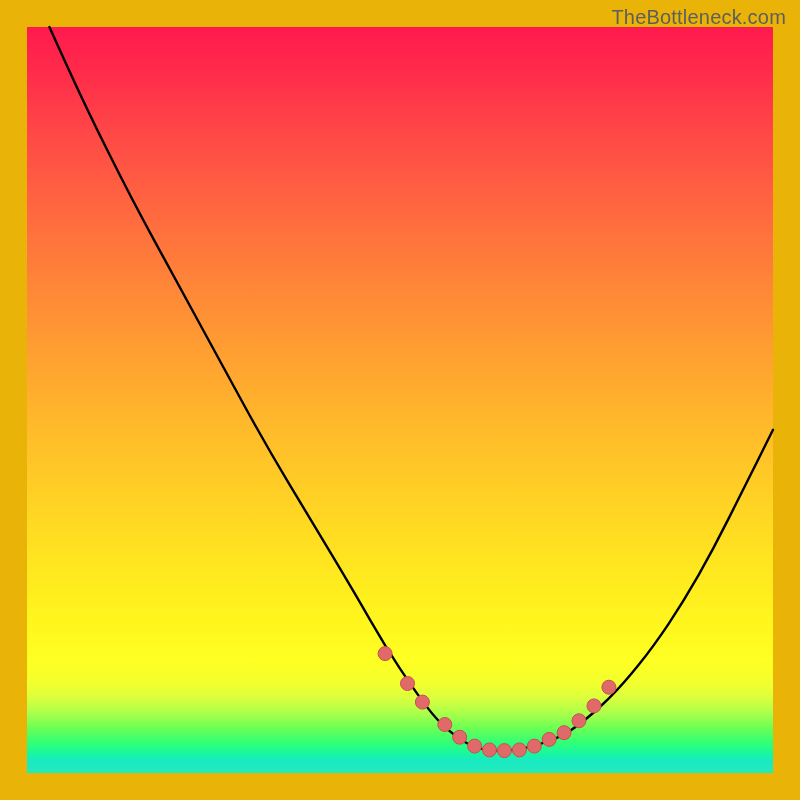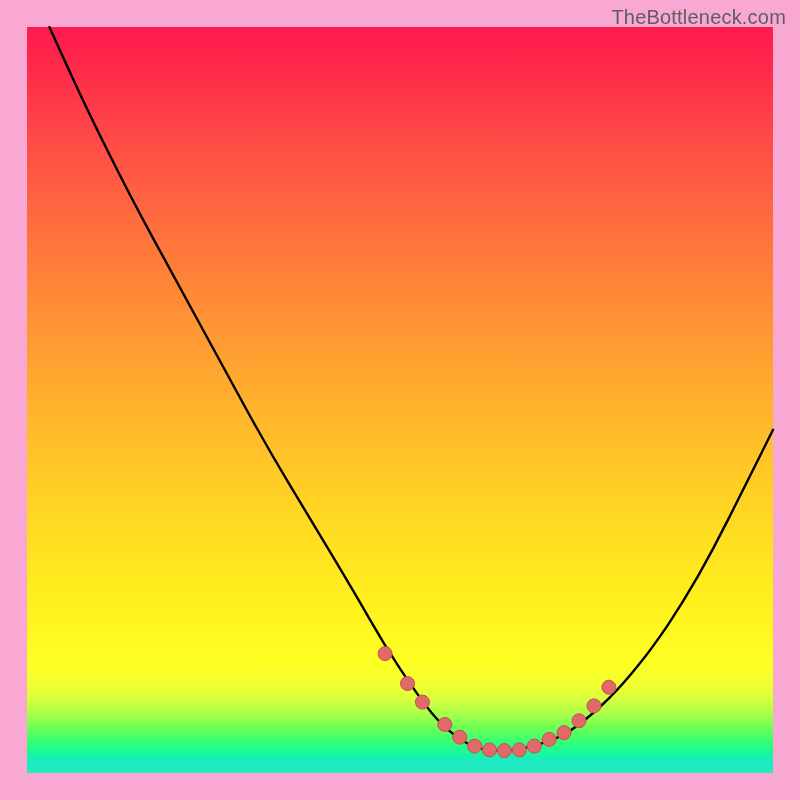--- a/index.html
+++ b/index.html
@@ -10,21 +10,21 @@
     background: #000000;
     overflow: hidden;
     font-family: Arial, Helvetica, sans-serif;
   }
   .frame {
     position: absolute;
     top: 0;
     left: 0;
     width: 800px;
     height: 800px;
-    background: #f9a8d4;
+    background: #eab308;
   }
   .plot-area {
     position: absolute;
     top: 27px;
     left: 27px;
     width: 746px;
     height: 746px;
     
     background: linear-gradient(
       to bottom,

